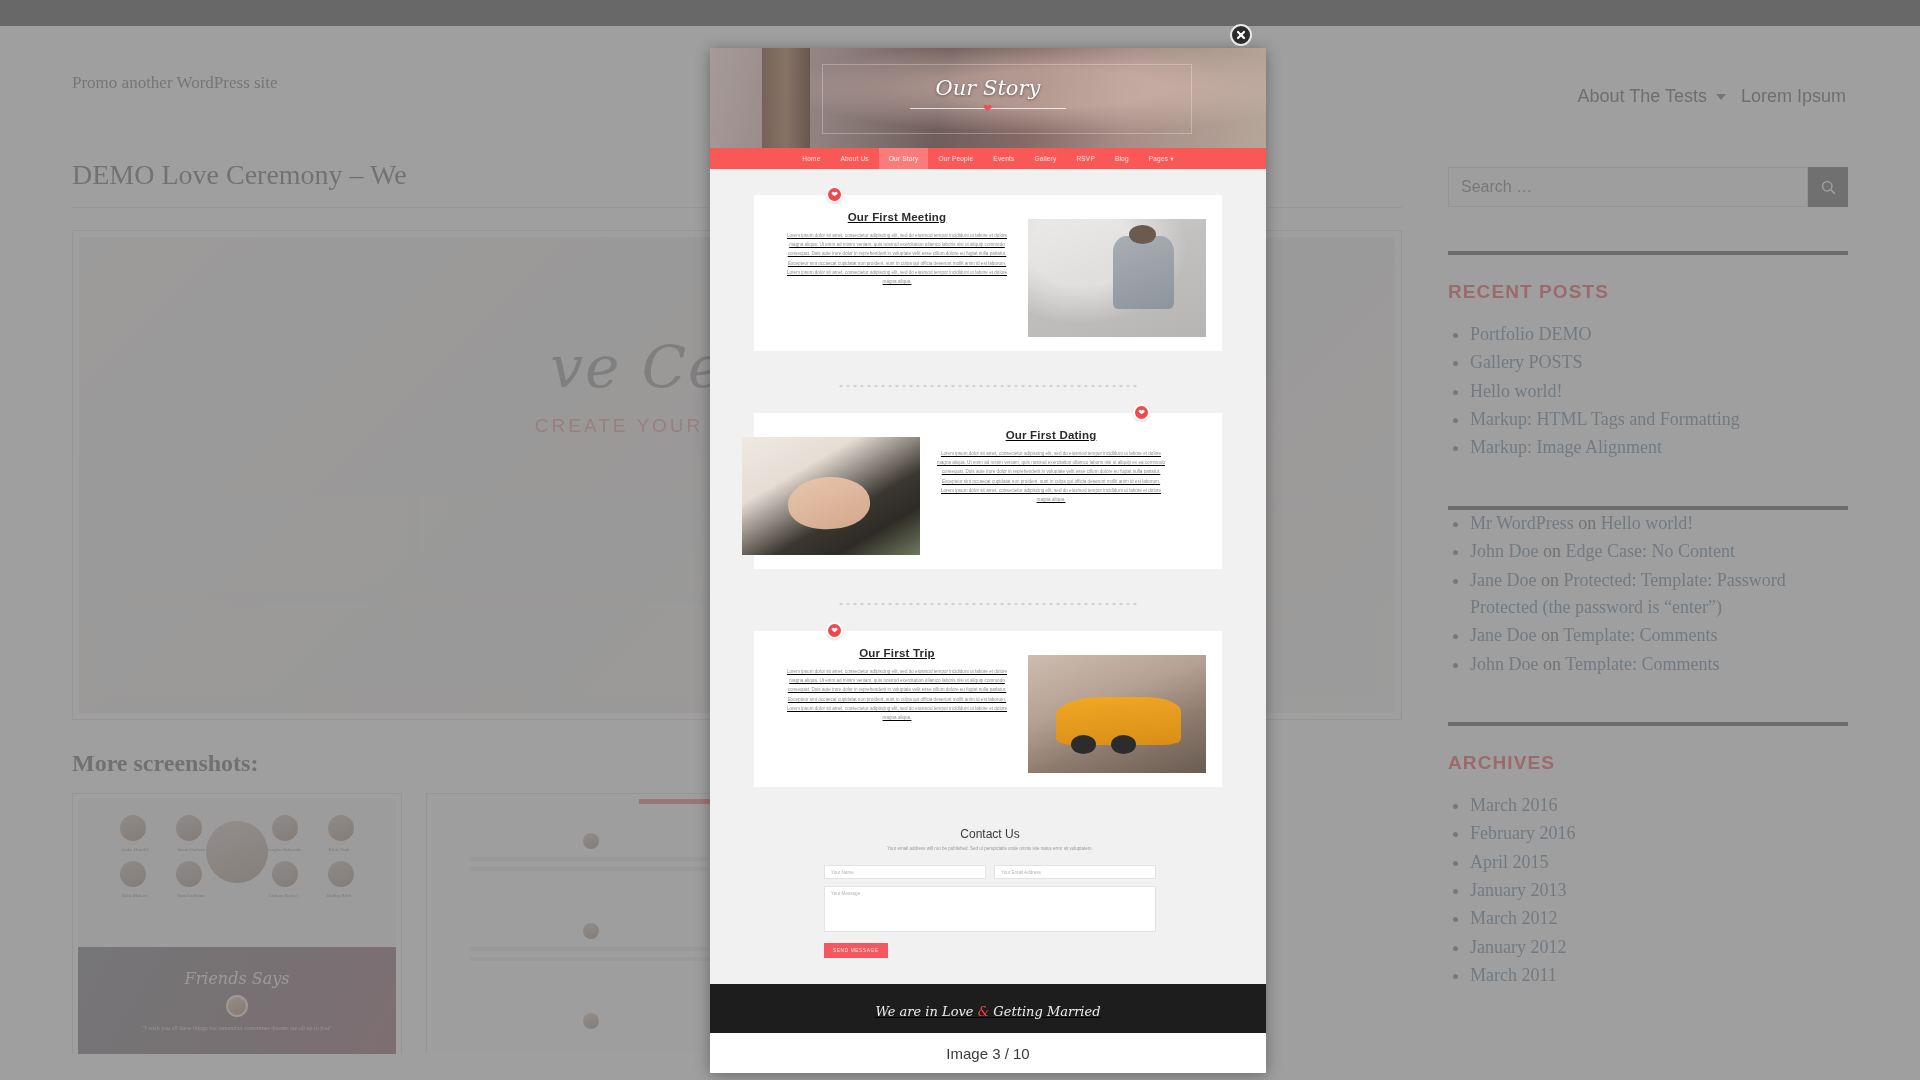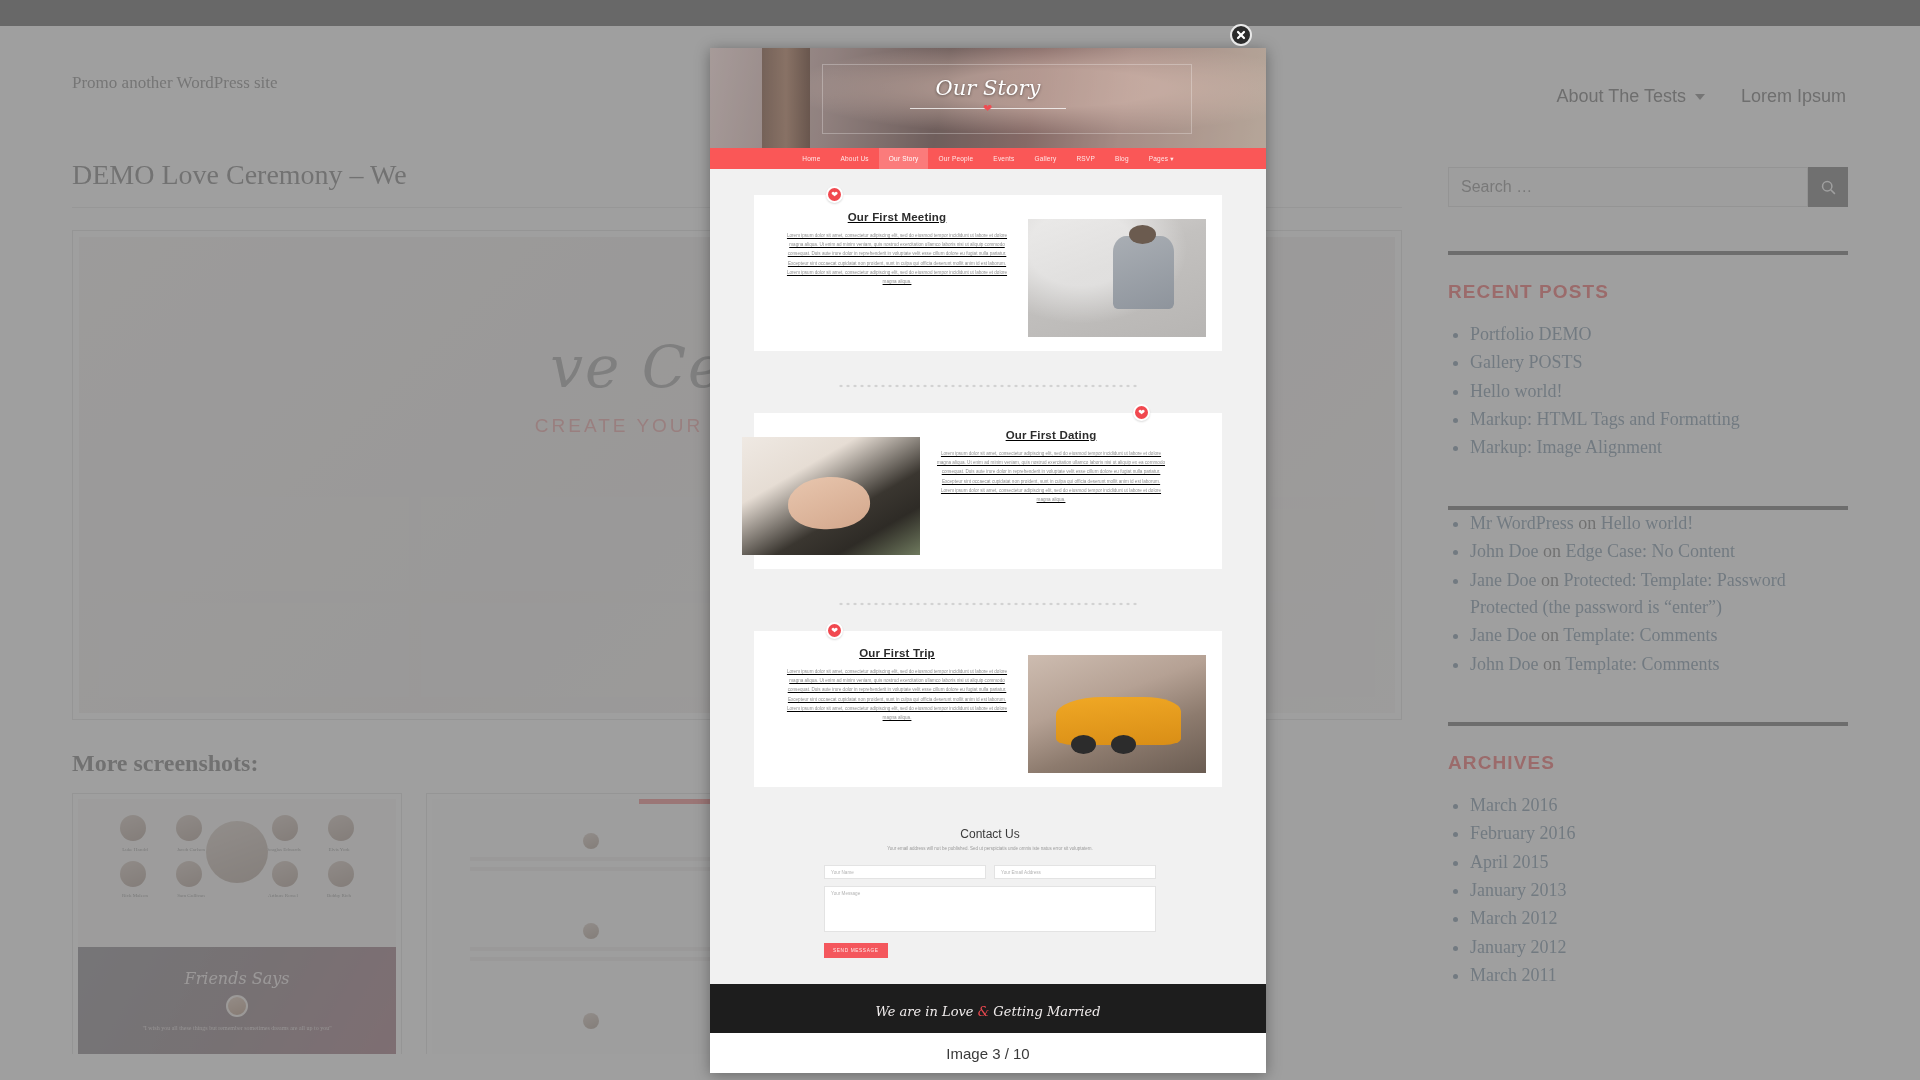--- a/index.html
+++ b/index.html
@@ -44,21 +44,21 @@
   }
   .site-description {
     font-size: 17px;
     color: #6b6b6b;
     margin-top: 7px;
   }
   .main-nav {
     margin-left: auto;
     display: flex;
     align-items: flex-start;
-    gap: 36px;
+    gap: 15px;
     padding-top: 20px;
     padding-right: 2px;
   }
   .nav-item {
     font-family: "Liberation Sans", sans-serif;
     font-size: 18px;
     color: #4f4f4f;
     display: flex;
     align-items: center;
     gap: 9px;
@@ -523,20 +523,21 @@
     letter-spacing: .6px;
     padding: 5px 9px;
     display: inline-block;
     border: none;
     cursor: pointer;
   }
 
   .demo-footer {
     background: #1d1d1d;
     padding: 20px 0 0 0;
+    text-decoration: underline;
   }
   .footer-script {
     text-align: center;
     font-family: "DejaVu Serif", serif;
     font-style: italic;
     font-size: 13px;
     color: #f0ecec;
     padding-bottom: 18px;
   }
   .footer-amp { color: #e8484f; }

